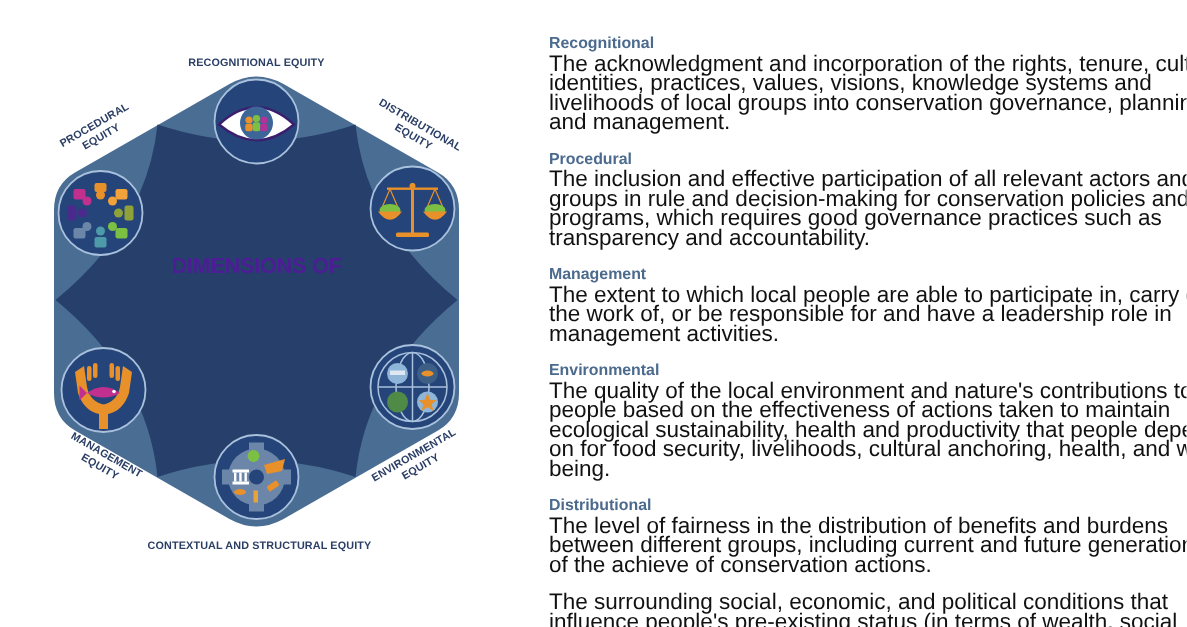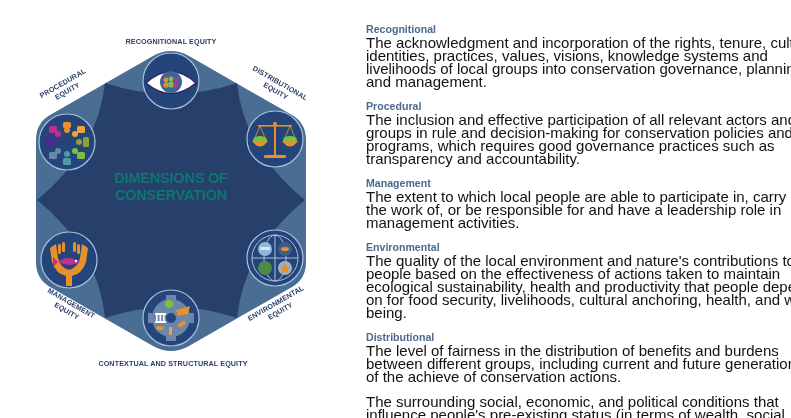--- a/index.html
+++ b/index.html
@@ -4,21 +4,21 @@
   <style>
     html, body { margin: 0; padding: 0; background: #ffffff; }
     body { width: 791px; height: 418px; position: relative; overflow: hidden;
            font-family: "Liberation Sans", sans-serif; }
     .diagram { position: absolute; left: 0; top: 0; width: 320px; height: 418px; }
     .diagram svg { position: absolute; left: 0; top: 0; }
     .lbl { position: absolute; font-family: "Liberation Sans", sans-serif; font-weight: bold;
            font-size: 7.2px; color: #2b3f66; letter-spacing: 0.1px; text-align: center;
            line-height: 9px; white-space: nowrap; }
     .title { position: absolute; left: 86px; top: 170px; width: 170px; text-align: center;
-             color: #0f766e; font-weight: bold; font-size: 14.5px; line-height: 16.5px;
+             color: #4c1d95; font-weight: bold; font-size: 14.5px; line-height: 16.5px;
              font-family: "Liberation Sans", sans-serif; letter-spacing: -0.2px; }
     .defs { position: absolute; left: 332px; top: 23px; width: 455px; margin-left: 34px; }
     .def { margin: 0 0 12px 0; }
     .def h3 { margin: 0; font-size: 10.6px; font-weight: bold; color: #4b6a8e; line-height: 13px; }
     .def p { margin: 0; font-size: 15px; color: #111111; line-height: 13px; }
   </style>
 </head>
 <body>
 
 <div class="diagram">
@@ -154,21 +154,20 @@
 
   <div class="lbl" style="left:238px; top:298px; width:80px; transform: rotate(-30deg);">
     <div>ENVIRONMENTAL</div>
     <div>EQUITY</div>
   </div>
 
   <div class="lbl" style="left:68px; top:359px; width:210px;">CONTEXTUAL AND STRUCTURAL EQUITY</div>
 
   <div class="title">
     <div>DIMENSIONS OF</div>
-    <div>CONSERVATION</div>
   </div>
 </div>
 
 <div class="defs">
   <div class="def">
     <h3>Recognitional</h3>
     <p>The acknowledgment and incorporation of the rights, tenure, cultural identities, practices, values, visions, knowledge systems and livelihoods of local groups into conservation governance, planning, and management.</p>
   </div>
   <div class="def">
     <h3>Procedural</h3>

